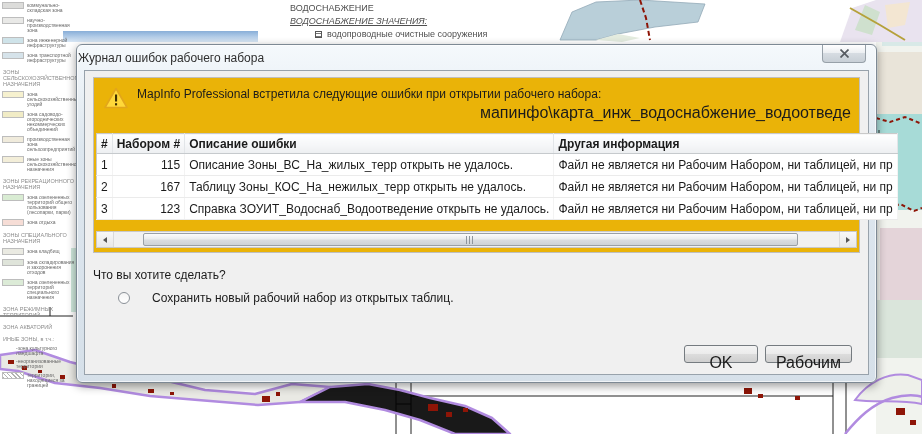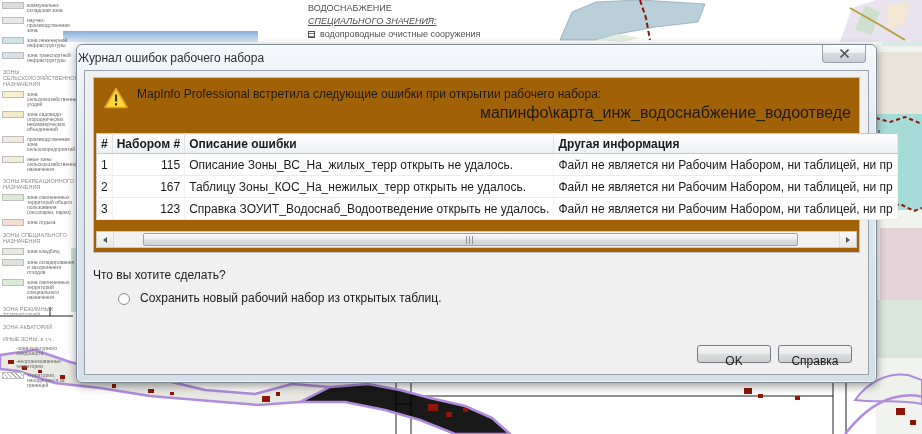--- a/index.html
+++ b/index.html
@@ -10,41 +10,41 @@
   
   .legend{position:absolute;left:0;top:0;width:78px;z-index:1;padding-top:2px;}
   .lg-item{display:flex;gap:3px;margin:0 0 4px 2px;align-items:flex-start;}
   .sw{width:22px;height:7px;flex:0 0 22px;border:1px solid #bdbdbd;box-sizing:border-box;}
   .sw.hatch{background-image:repeating-linear-gradient(45deg,#b3b3b3 0 1px,transparent 1px 3px);}
   .lg-label{font-size:5px;line-height:5px;color:#6a6a6a;padding-top:1px;}
   .lg-head{font-size:5.5px;line-height:6px;color:#8c8c8c;margin:6px 0 4px 3px;}
   .lg-indent{margin-left:16px;font-size:5px;line-height:5px;color:#6a6a6a;margin-bottom:3px;}
 
   
-  .map-labels{position:absolute;left:308px;top:2px;z-index:1;color:#4f4f4f;font-size:9px;line-height:13px;}
+  .map-labels{position:absolute;left:290px;top:2px;z-index:1;color:#4f4f4f;font-size:9px;line-height:13px;}
   .map-labels .sub{font-style:italic;text-decoration:underline;}
-  .fac-row{display:flex;align-items:center;gap:5px;}
+  .fac-row{display:flex;align-items:center;gap:5px;margin-left:25px;}
   .fac-icon{width:7px;height:7px;border:1px solid #555;box-sizing:border-box;
             background:repeating-linear-gradient(0deg,#777 0 1px,transparent 1px 3px);}
 
   
   .dialog{position:absolute;left:76px;top:44px;width:801px;height:339px;z-index:10;
           background:linear-gradient(180deg,#f5f9fc,#dee7ef 30%,#d6e0e9);
           border:1px solid #7d8994;border-radius:6px;
           box-shadow:0 3px 10px rgba(0,0,0,.4), inset 0 0 0 1px rgba(255,255,255,.65);
           box-sizing:border-box;}
   .titlebar{height:25px;display:flex;align-items:center;padding:0 1px;font-size:12px;color:#2f2f2f;}
   .close-btn{position:absolute;right:10px;top:0;width:42px;height:17px;
              background:linear-gradient(#ffffff,#eceff2 45%,#d6dce2 50%,#c8cfd6);
              border:1px solid #97a0a8;border-top:none;border-radius:0 0 4px 4px;
              display:flex;align-items:center;justify-content:center;cursor:default;}
   .dialog-body{position:absolute;left:7px;right:7px;top:25px;bottom:7px;background:#f0f0f0;
                border:1px solid #98a2ab;padding:6px 8px;box-sizing:border-box;font-size:12px;color:#1b1b1b;}
 
-  .panel{height:176px;background:#a16207;border:1px solid #bfbfbf;box-sizing:border-box;position:relative;}
+  .panel{height:176px;background:#eab308;border:1px solid #bfbfbf;box-sizing:border-box;position:relative;}
   .msg-row{display:flex;padding:9px 6px 0 10px;}
   .warn{margin-right:9px;flex:0 0 auto;}
   .msg-block{flex:1;}
   .msg-text{font-size:12px;}
   .ws-path{font-size:16px;text-align:right;padding:3px 2px 0 0;}
 
   .err-table{position:absolute;left:2px;right:2px;top:55px;border-collapse:collapse;background:#fff;
              table-layout:fixed;border:1px solid #c9c9c9;font-size:12px;}
   .err-table th{height:19px;font-weight:700;text-align:left;padding:0 4px;
                 background:linear-gradient(#ffffff,#f5f6f8 55%,#edeff1);
@@ -62,27 +62,27 @@
   .tri{width:0;height:0;border-top:3px solid transparent;border-bottom:3px solid transparent;}
   .tri.l{border-right:4px solid #555;}
   .tri.r{border-left:4px solid #555;}
   .sb-track{flex:1;position:relative;}
   .sb-thumb{position:absolute;left:4%;width:90%;top:1px;bottom:1px;border:1px solid #9aa0a6;border-radius:2px;
             background:linear-gradient(#fbfbfb,#e9ebed 48%,#dbdee1 52%,#ced3d7);
             display:flex;align-items:center;justify-content:center;}
   .grip{width:8px;height:8px;background:repeating-linear-gradient(90deg,#8e959c 0 1px,transparent 1px 3px);}
 
   .question{margin-top:15px;}
-  .radio-row{display:flex;align-items:flex-end;margin:9px 0 0 25px;gap:10px;}
+  .radio-row{display:flex;align-items:center;margin:9px 0 0 25px;gap:22px;}
   .radio{position:relative;width:12px;height:12px;border:1px solid #8a9097;border-radius:50%;
          background:linear-gradient(#f4f4f4,#ffffff);box-sizing:border-box;flex:0 0 12px;}
   .radio.checked::after{content:"";position:absolute;left:2px;top:2px;right:2px;bottom:2px;border-radius:50%;
          background:radial-gradient(circle at 38% 32%,#8cc4ee,#2f6fae 75%);}
   .btn-row{position:absolute;right:16px;bottom:11px;display:flex;gap:7px;}
-  .win-btn{min-width:74px;height:14px;font-size:12px;color:#1b1b1b;border:1px solid #757b80;border-radius:3px;
+  .win-btn{min-width:74px;height:14px;font-size:16px;color:#1b1b1b;border:1px solid #757b80;border-radius:3px;
            background:linear-gradient(#f4f4f4,#ebebeb 48%,#dcdcdc 52%,#cfcfcf);
            font-family:"Liberation Sans",sans-serif;padding:8px 10px;}
 </style>
 </head>
 <body>
 
 <div class="stage">
 
   <svg class="map-deco" width="922" height="434" viewBox="0 0 922 434">
     <defs>
@@ -213,21 +213,21 @@
     <div class="lg-indent">-зона культурного ландшафта</div>
     <div class="lg-indent">-неорганизованные территории</div>
     <div class="lg-item">
         <span class="sw hatch" style="background-color: rgb(255, 255, 255);"></span>
         <span class="lg-label">территории, находящиеся за границей</span>
       </div>
   </div>
 
   <div class="map-labels">
     <div>ВОДОСНАБЖЕНИЕ</div>
-    <div class="sub">СПЕЦИАЛЬНОГО ЗНАЧЕНИЯ:</div>
+    <div class="sub">ВОДОСНАБЖЕНИЕ ЗНАЧЕНИЯ:</div>
     <div class="fac-row">
       <span class="fac-icon"></span>
       <span>водопроводные очистные сооружения</span>
     </div>
   </div>
 
   <div class="dialog">
     <div class="titlebar">
       <span>Журнал ошибок рабочего набора</span>
       <div class="close-btn">
@@ -303,17 +303,17 @@
       </div>
 
       <div class="question">Что вы хотите сделать?</div>
       <div class="radio-row">
         <span class="radio"></span>
         <span>Сохранить новый рабочий набор из открытых таблиц.</span>
       </div>
 
       <div class="btn-row">
         <button class="win-btn">OK</button>
-        <button class="win-btn">Справка</button>
+        <button class="win-btn">Рабочим</button>
       </div>
     </div>
   </div>
 </div>
 
 </body></html>

